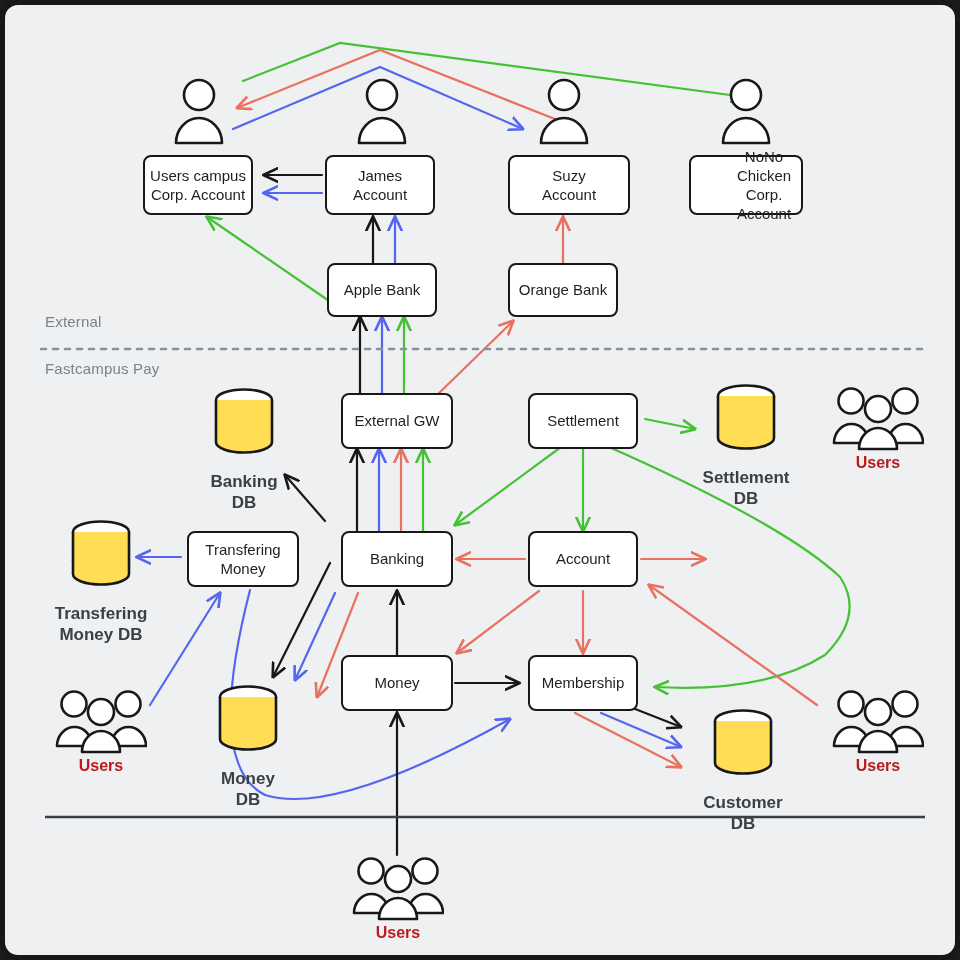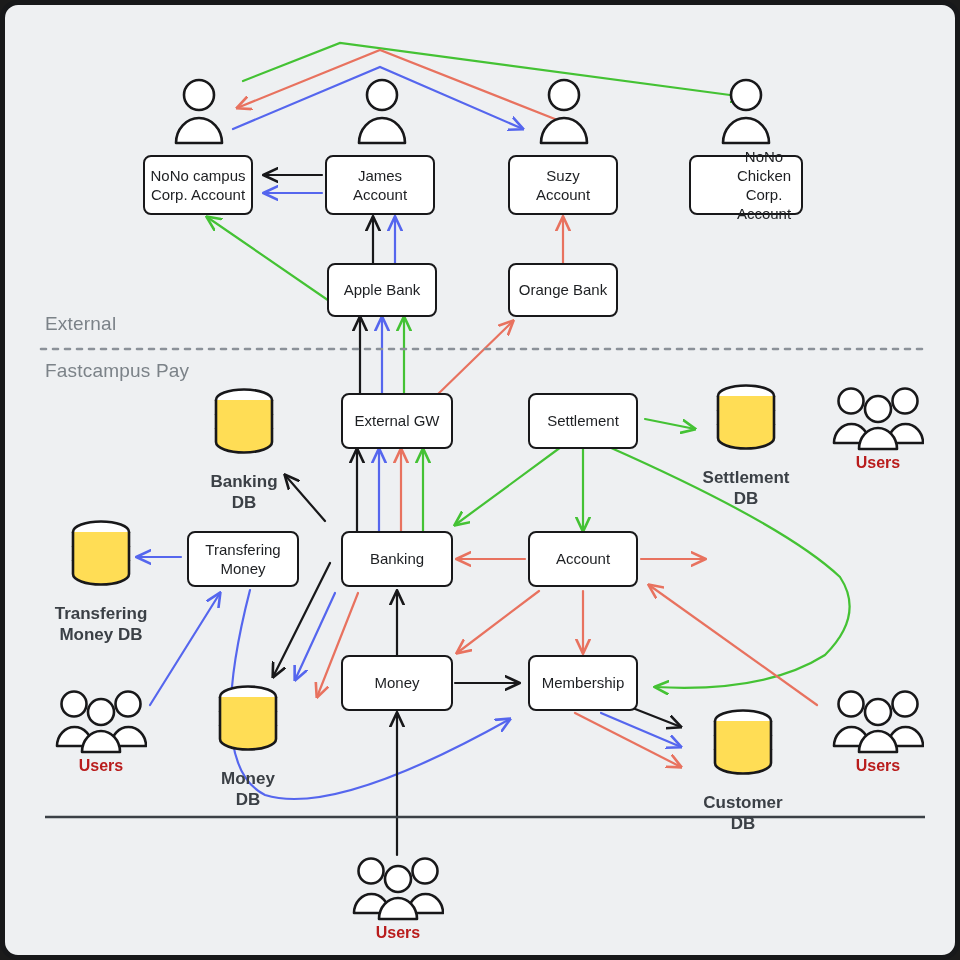--- a/index.html
+++ b/index.html
@@ -22,21 +22,21 @@
     display:flex;align-items:center;justify-content:center;
     text-align:center;
     font-size:15px;
     color:#1d1f22;
     line-height:1.28;
     box-sizing:border-box;
     z-index:5;
   }
   .zone-label{
     position:absolute;
-    font-size:19px;
+    font-size:15px;
     color:#7b8288;
     letter-spacing:.2px;
     z-index:4;
   }
   .db{
     position:absolute;
     z-index:5;
     display:flex;flex-direction:column;align-items:center;
   }
   .db-cap{
@@ -158,25 +158,25 @@
   </svg>
   <svg class="person" style="left:531px;top:72px;" width="56" height="68" viewBox="0 0 56 68">
     <circle cx="28" cy="18" r="15" fill="#fff" stroke="#18181a" stroke-width="2.6"></circle>
     <path d="M5,66 a23,25 0 0 1 46,0 z" fill="#fff" stroke="#18181a" stroke-width="2.6" stroke-linejoin="round"></path>
   </svg>
   <svg class="person" style="left:713px;top:72px;" width="56" height="68" viewBox="0 0 56 68">
     <circle cx="28" cy="18" r="15" fill="#fff" stroke="#18181a" stroke-width="2.6"></circle>
     <path d="M5,66 a23,25 0 0 1 46,0 z" fill="#fff" stroke="#18181a" stroke-width="2.6" stroke-linejoin="round"></path>
   </svg>
 
-  <div class="node" style="left:138px;top:150px;width:110px;height:60px;white-space:pre-line;">NoNo campus
+  <div class="node" style="left:138px;top:150px;width:110px;height:60px;white-space:pre-line;">Users campus
 Corp. Account</div>
   <div class="node" style="left:320px;top:150px;width:110px;height:60px;white-space:pre-line;">James
 Account</div>
-  <div class="node" style="left:503px;top:150px;width:110px;height:60px;white-space:pre-line;">Suzy
+  <div class="node" style="left:503px;top:150px;width:122px;height:60px;white-space:pre-line;">Suzy
 Account</div>
   <div class="node" style="left:684px;top:150px;width:114px;height:60px;white-space:pre-line;padding-left:36px;">NoNo Chicken
 Corp. Account</div>
 
   <div class="node" style="left:322px;top:258px;width:110px;height:54px;">Apple Bank</div>
   <div class="node" style="left:503px;top:258px;width:110px;height:54px;">Orange Bank</div>
 
   <div class="node" style="left:523px;top:388px;width:110px;height:56px;">Settlement</div>
   <div class="node" style="left:336px;top:388px;width:112px;height:56px;">External GW</div>
   <div class="node" style="left:182px;top:526px;width:112px;height:56px;white-space:pre-line;">Transfering

